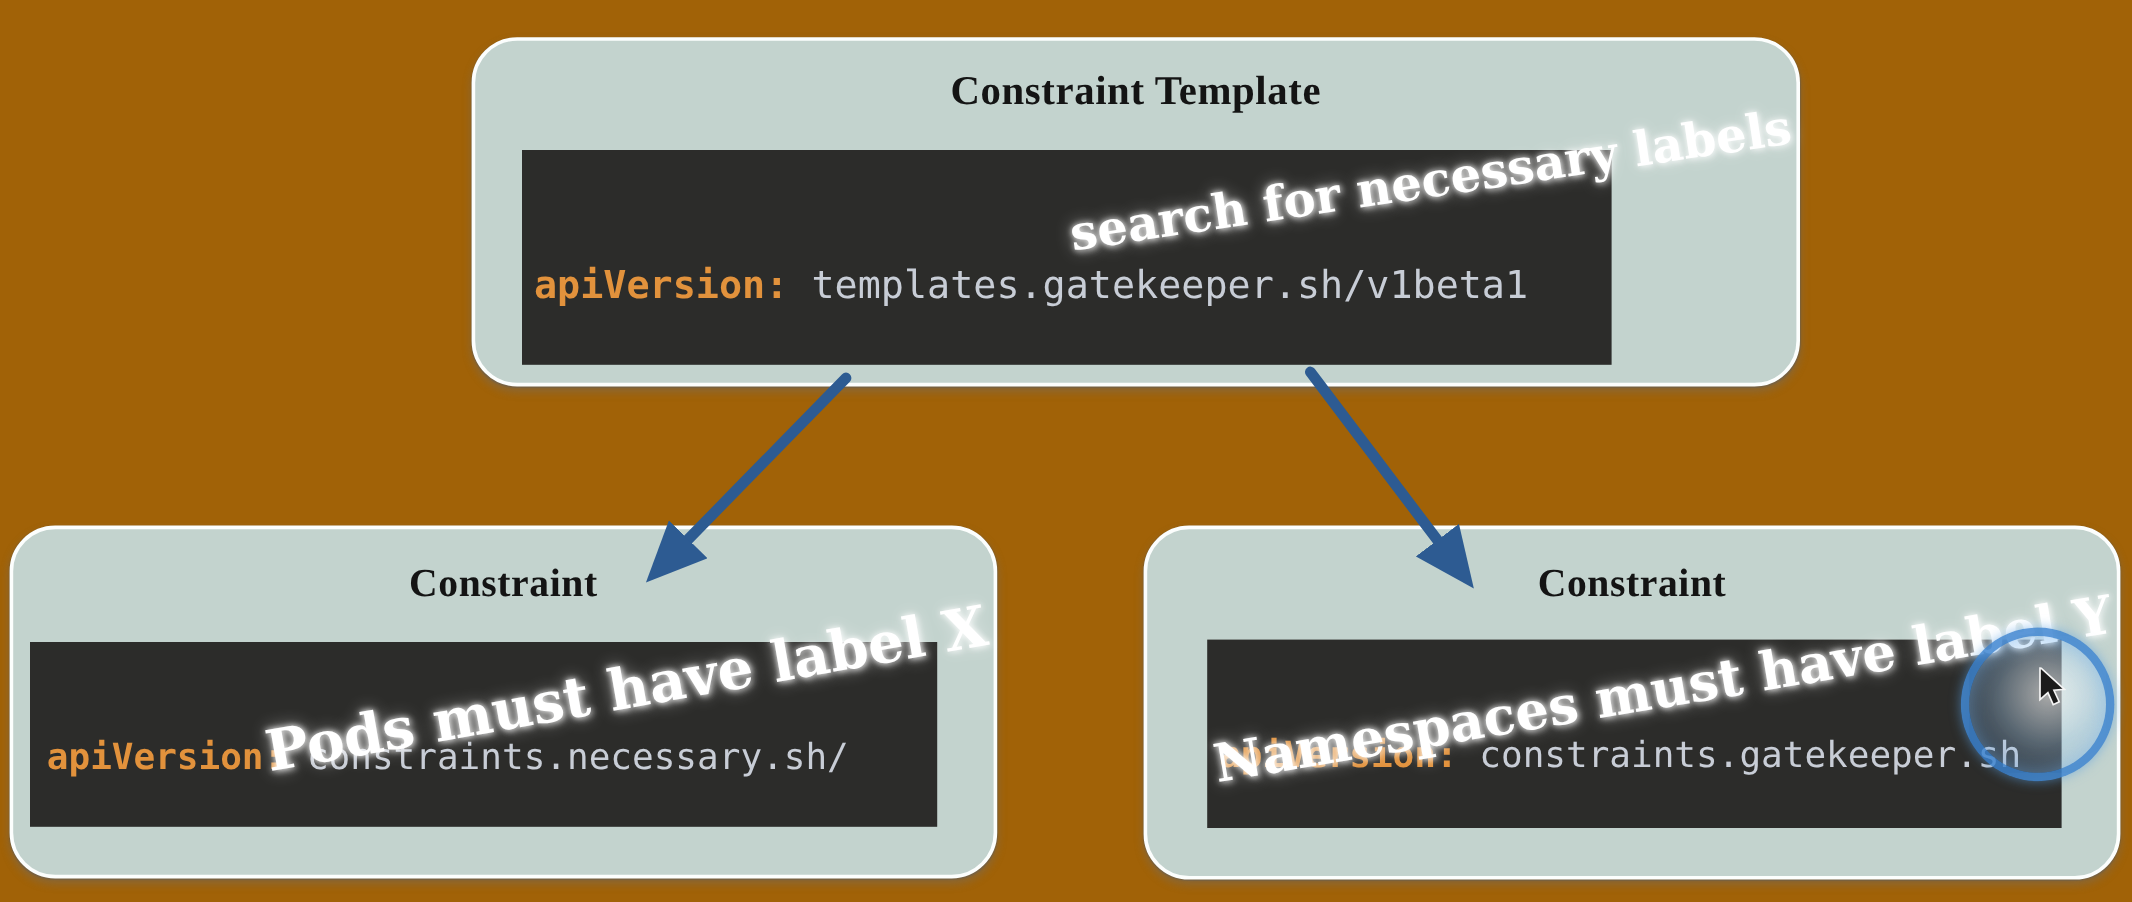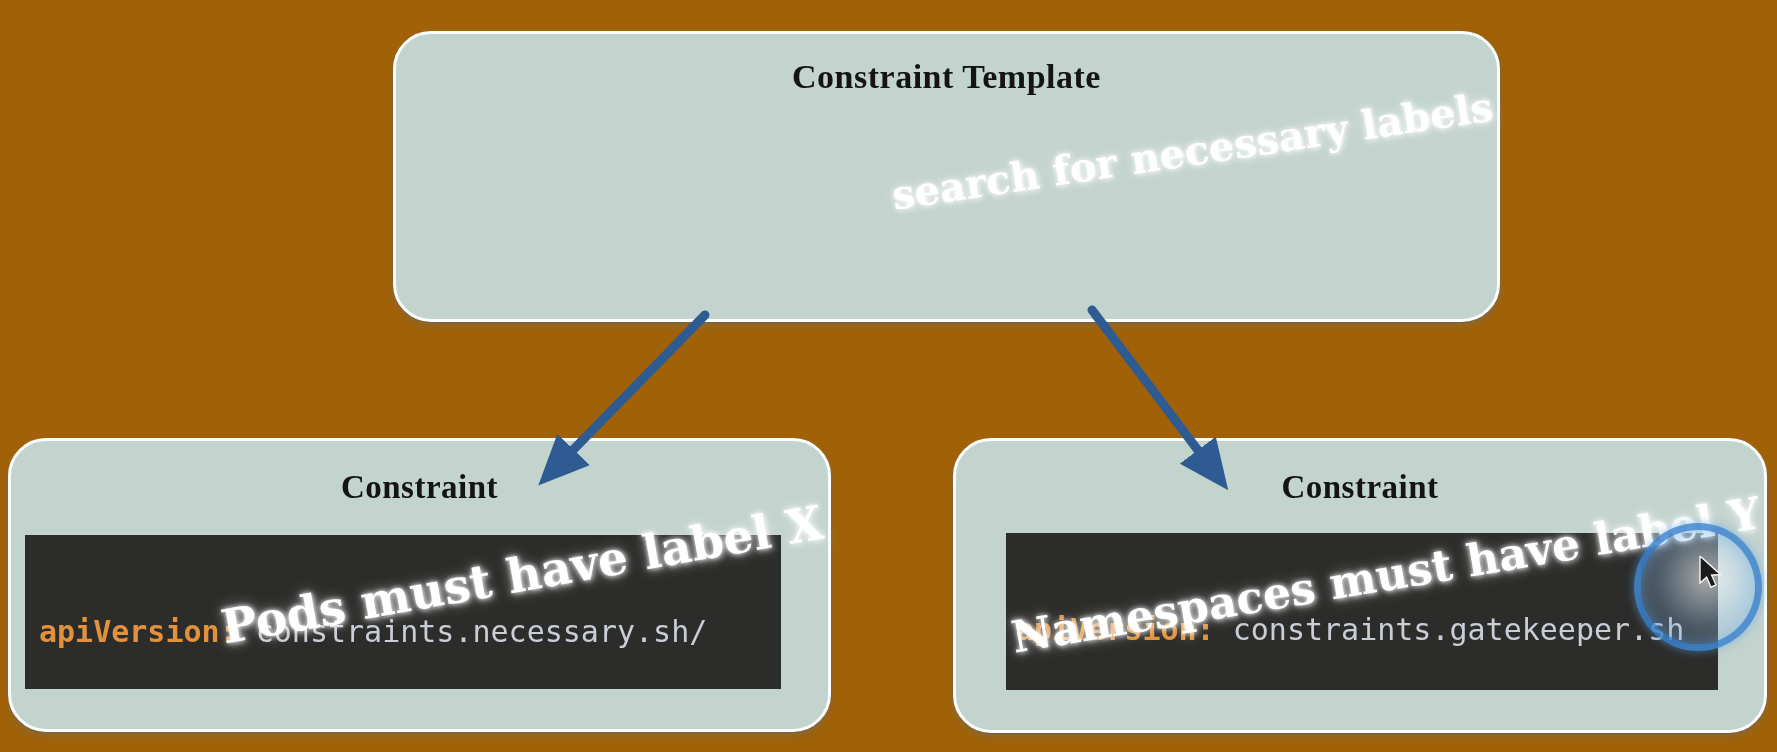--- a/index.html
+++ b/index.html
@@ -81,20 +81,26 @@
   }
   #cursor{position:absolute;left:1698px;top:556px;z-index:7;}
 </style>
 </head>
 <body>
 
 <div id="canvas">
 
   <div class="gk-box" id="template-box">
     <div class="box-title">Constraint Template</div>
+    <div class="code-block" id="template-code">
+      <div class="code-line"><span class="k">apiVersion:</span><span class="v"> templates.gatekeeper.sh/v1beta1</span></div>
+      
+      
+      
+    </div>
   </div>
 
   <div class="gk-box" id="constraint-left-box">
     <div class="box-title">Constraint</div>
     <div class="code-block" id="left-code">
       <div class="code-line"><span class="k">apiVersion:</span><span class="v"> constraints.necessary.sh/</span></div>
       
       
       
     </div>

